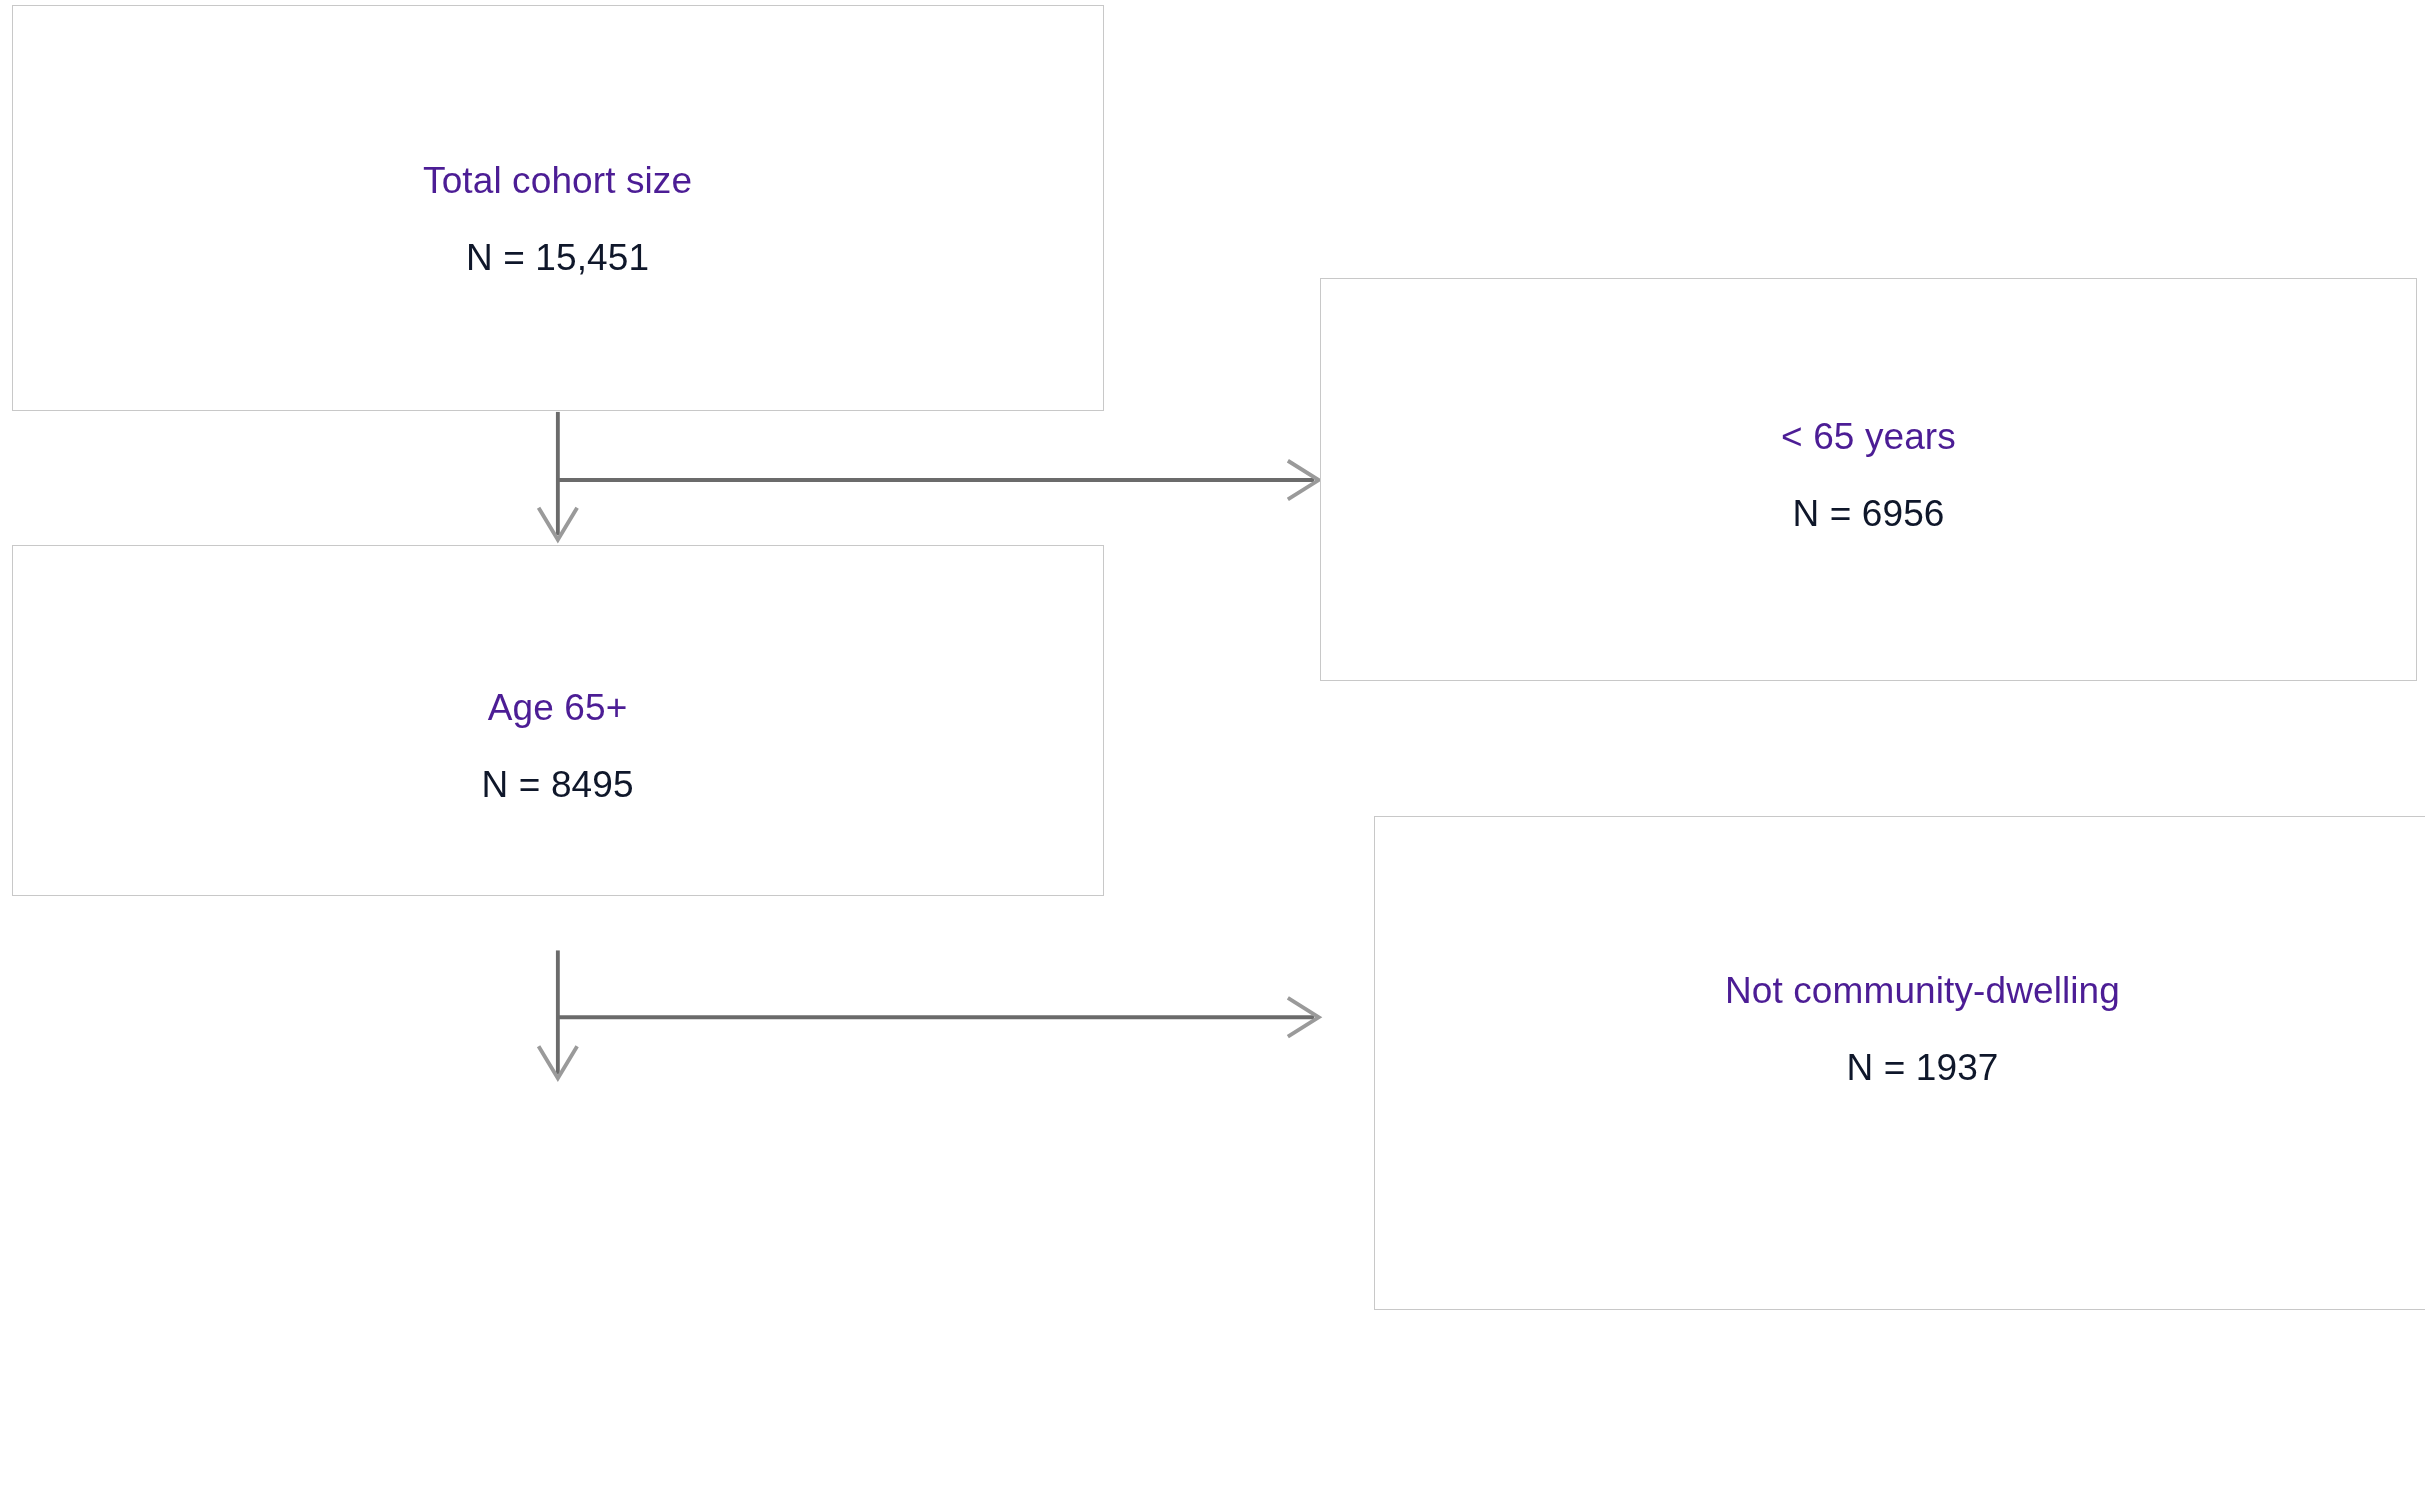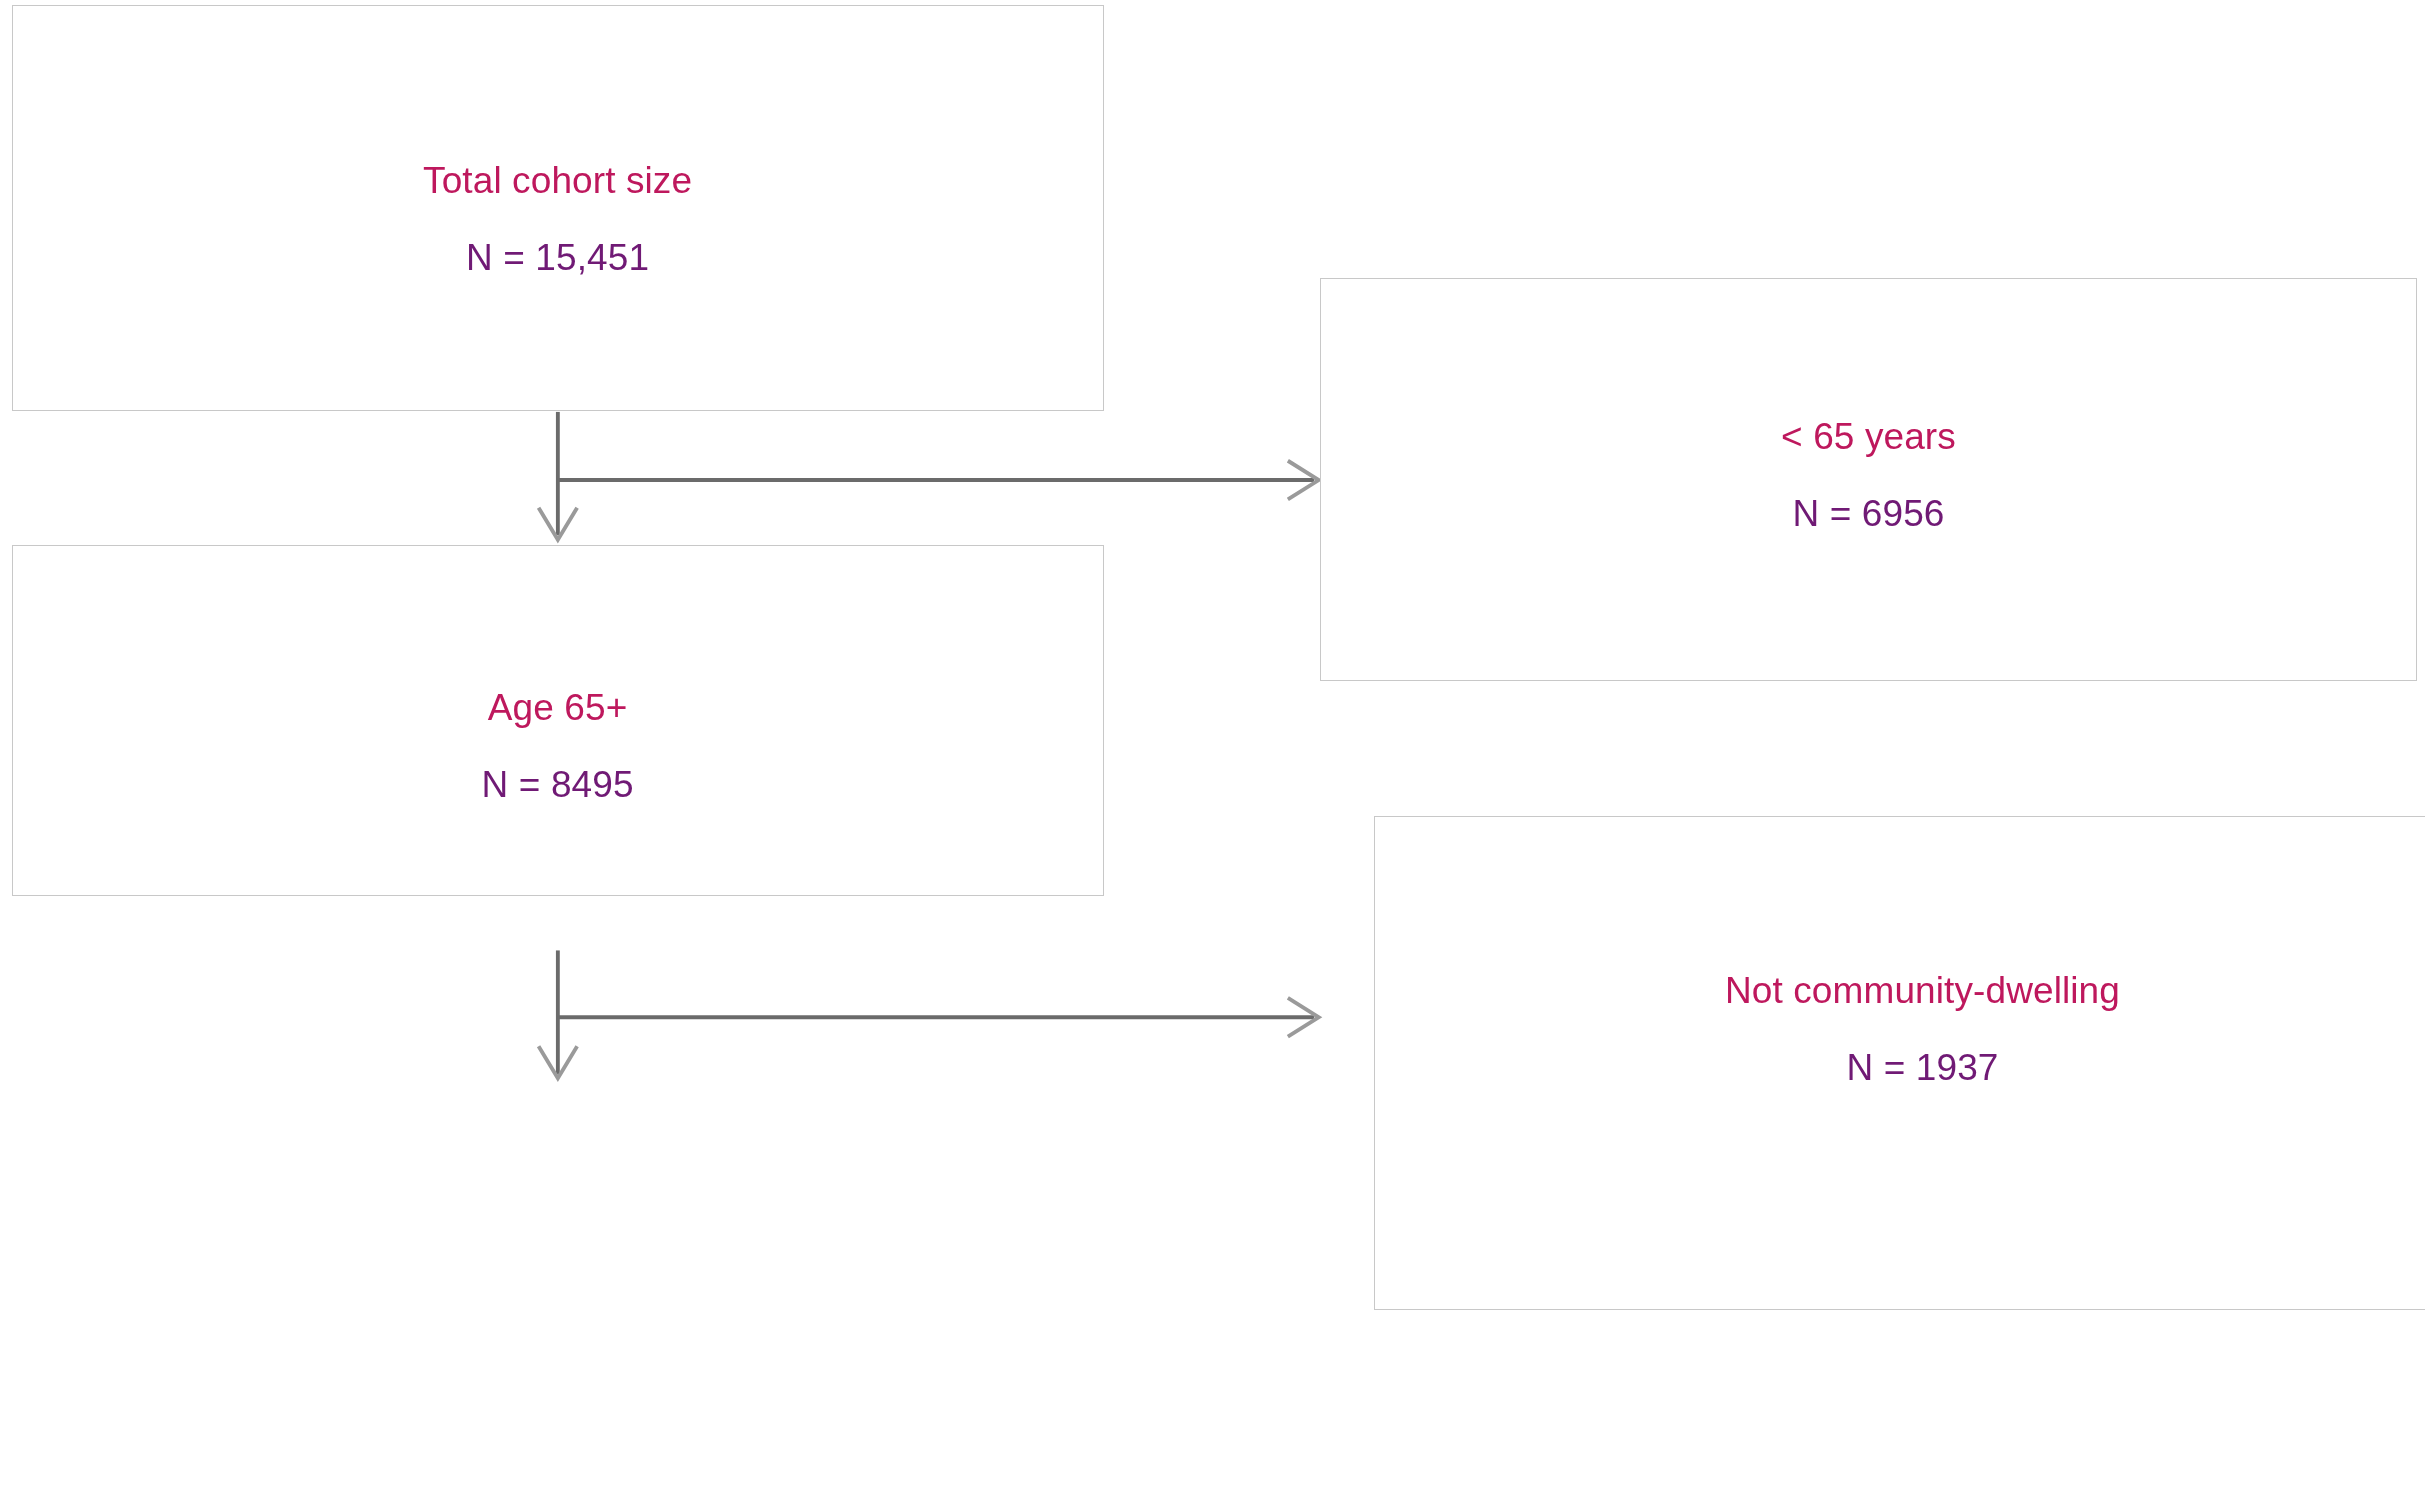--- a/index.html
+++ b/index.html
@@ -22,28 +22,28 @@
     position: absolute;
     box-sizing: border-box;
     background: #ffffff;
     border: 1.9px solid #c8c8c8;
     display: flex;
     flex-direction: column;
     align-items: center;
     justify-content: flex-start;
   }
   .box-label {
-    color: #be185d;
+    color: #4c1d95;
     font-size: 37px;
     line-height: 1.0;
     letter-spacing: 0.1px;
     white-space: nowrap;
   }
   .box-count {
-    color: #701a75;
+    color: #0f172a;
     font-size: 37px;
     line-height: 1.0;
     letter-spacing: 0.1px;
     white-space: nowrap;
   }
   
   #box-total        { left: 11.6px;   top: 5.1px;    width: 1092px; height: 406px; }
   #box-total .box-label { margin-top: 156px; }
   #box-total .box-count { margin-top: 40px; }
 

